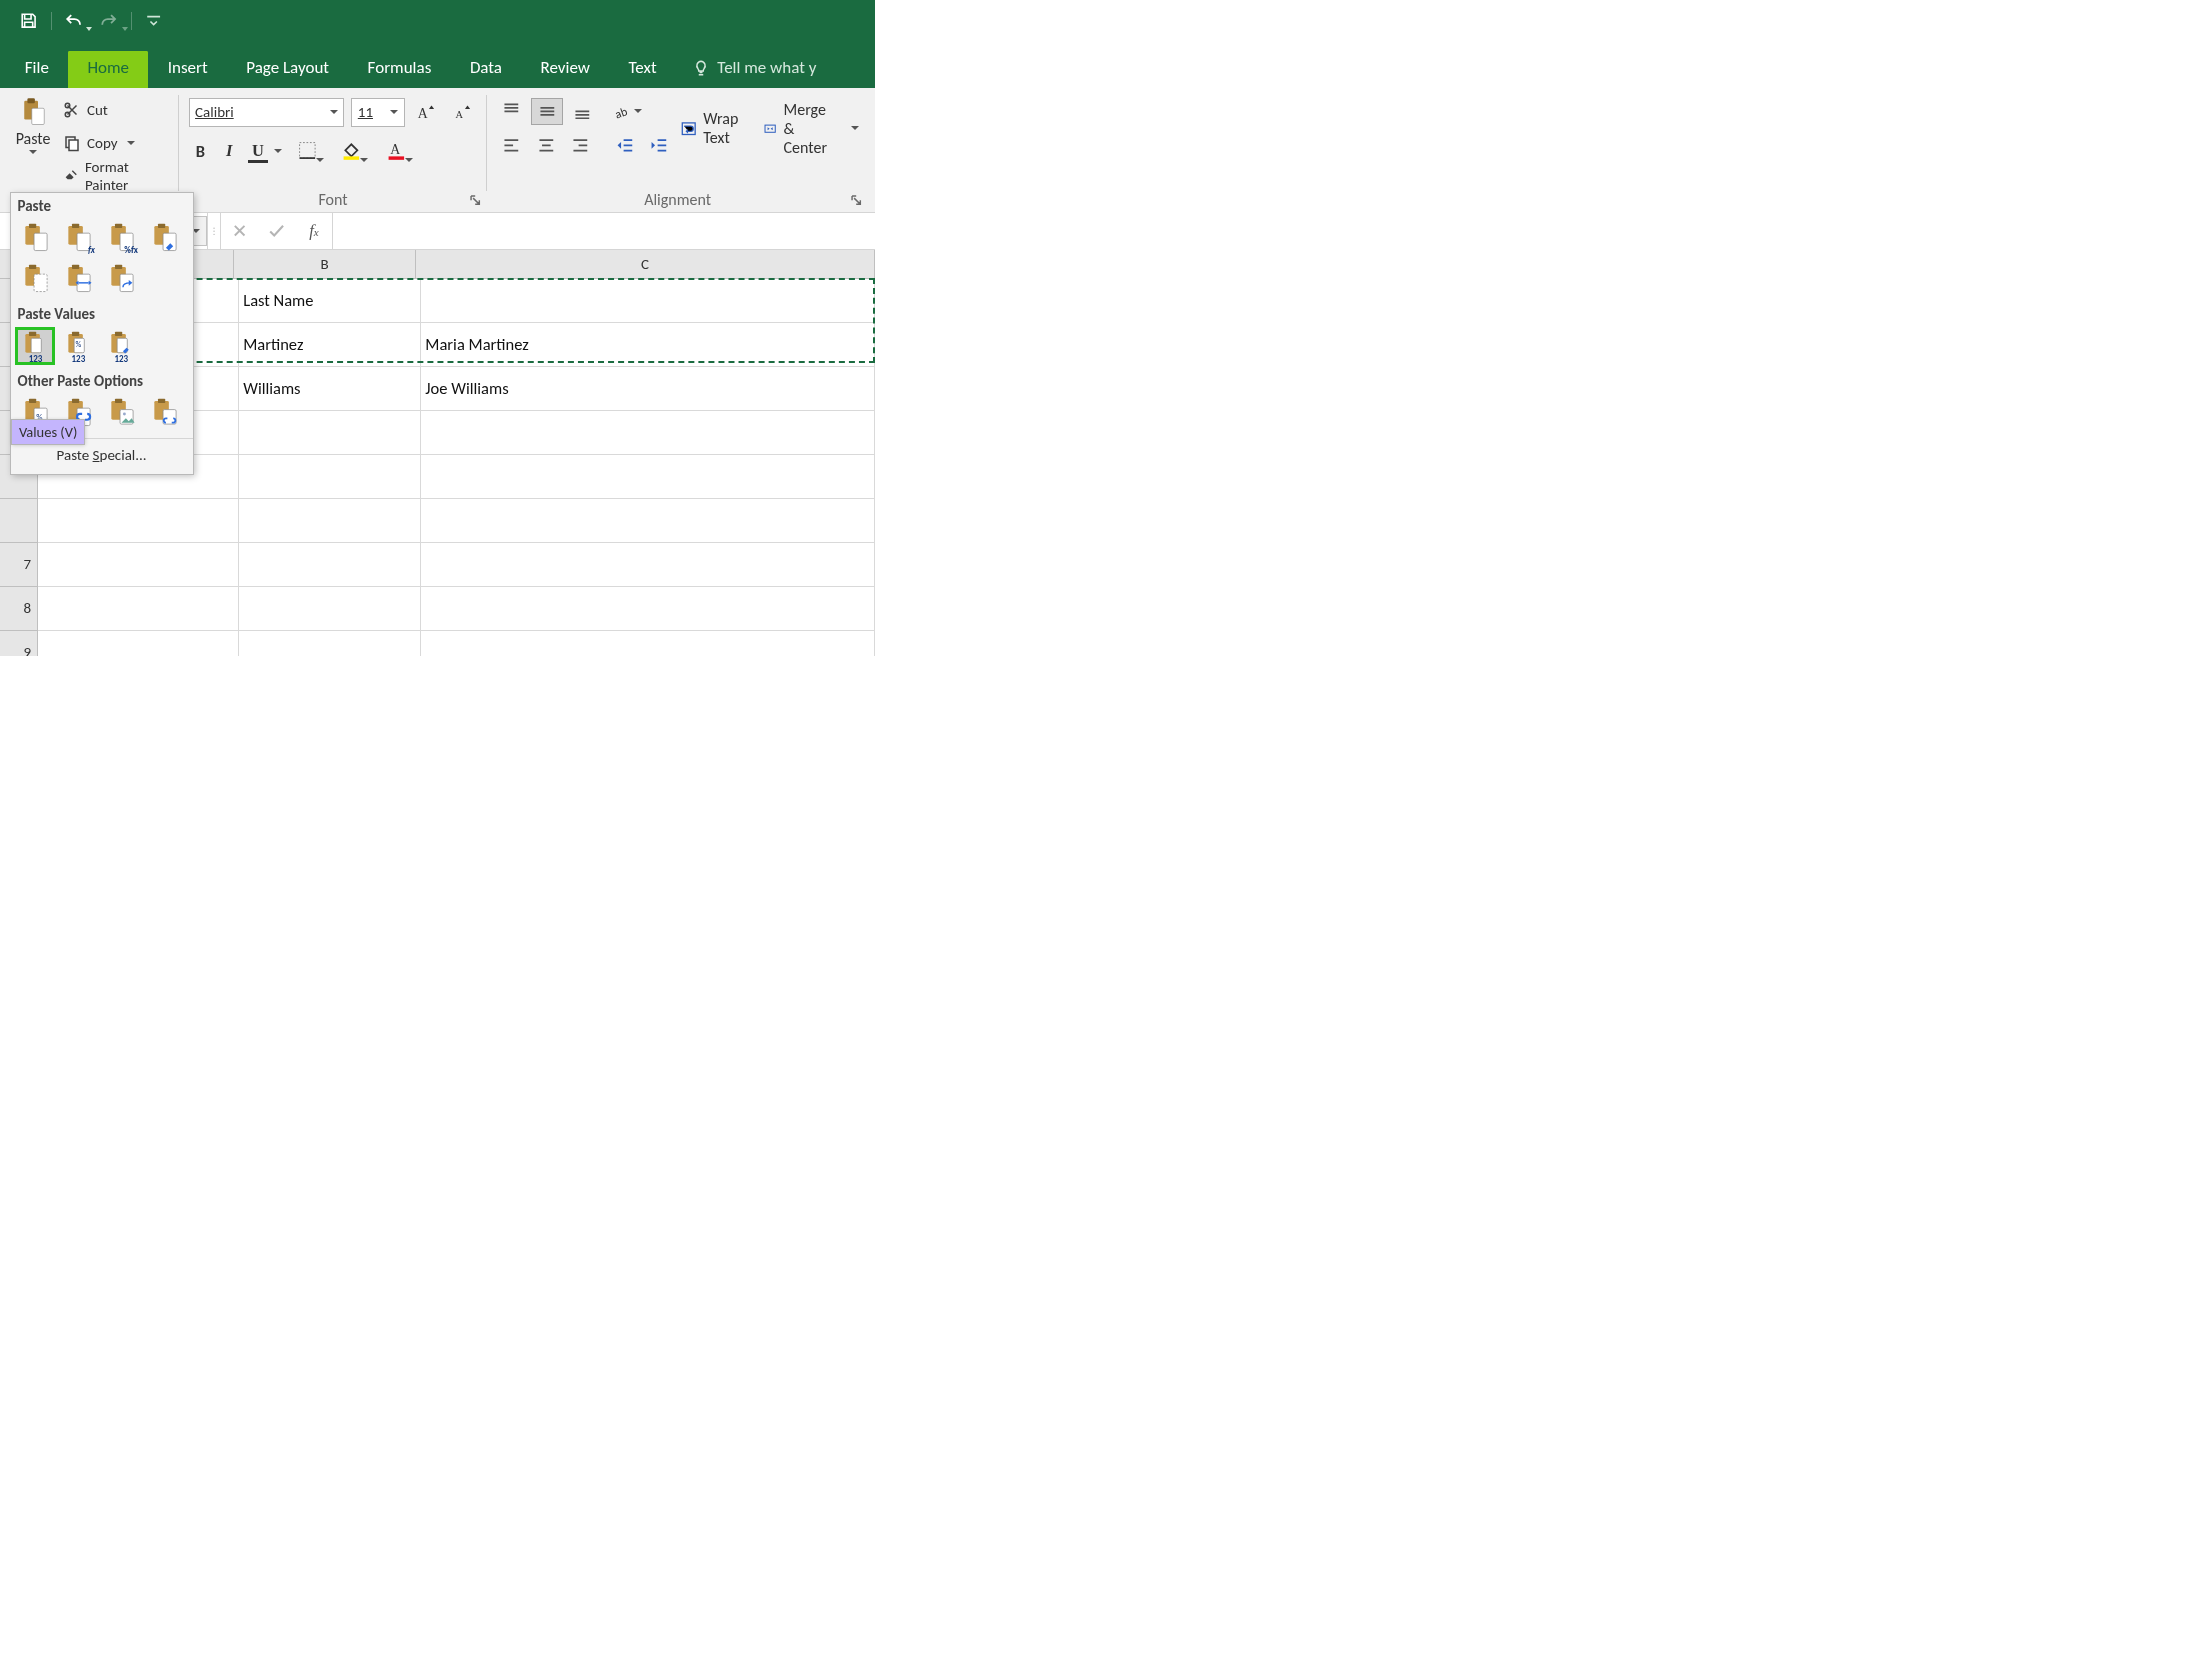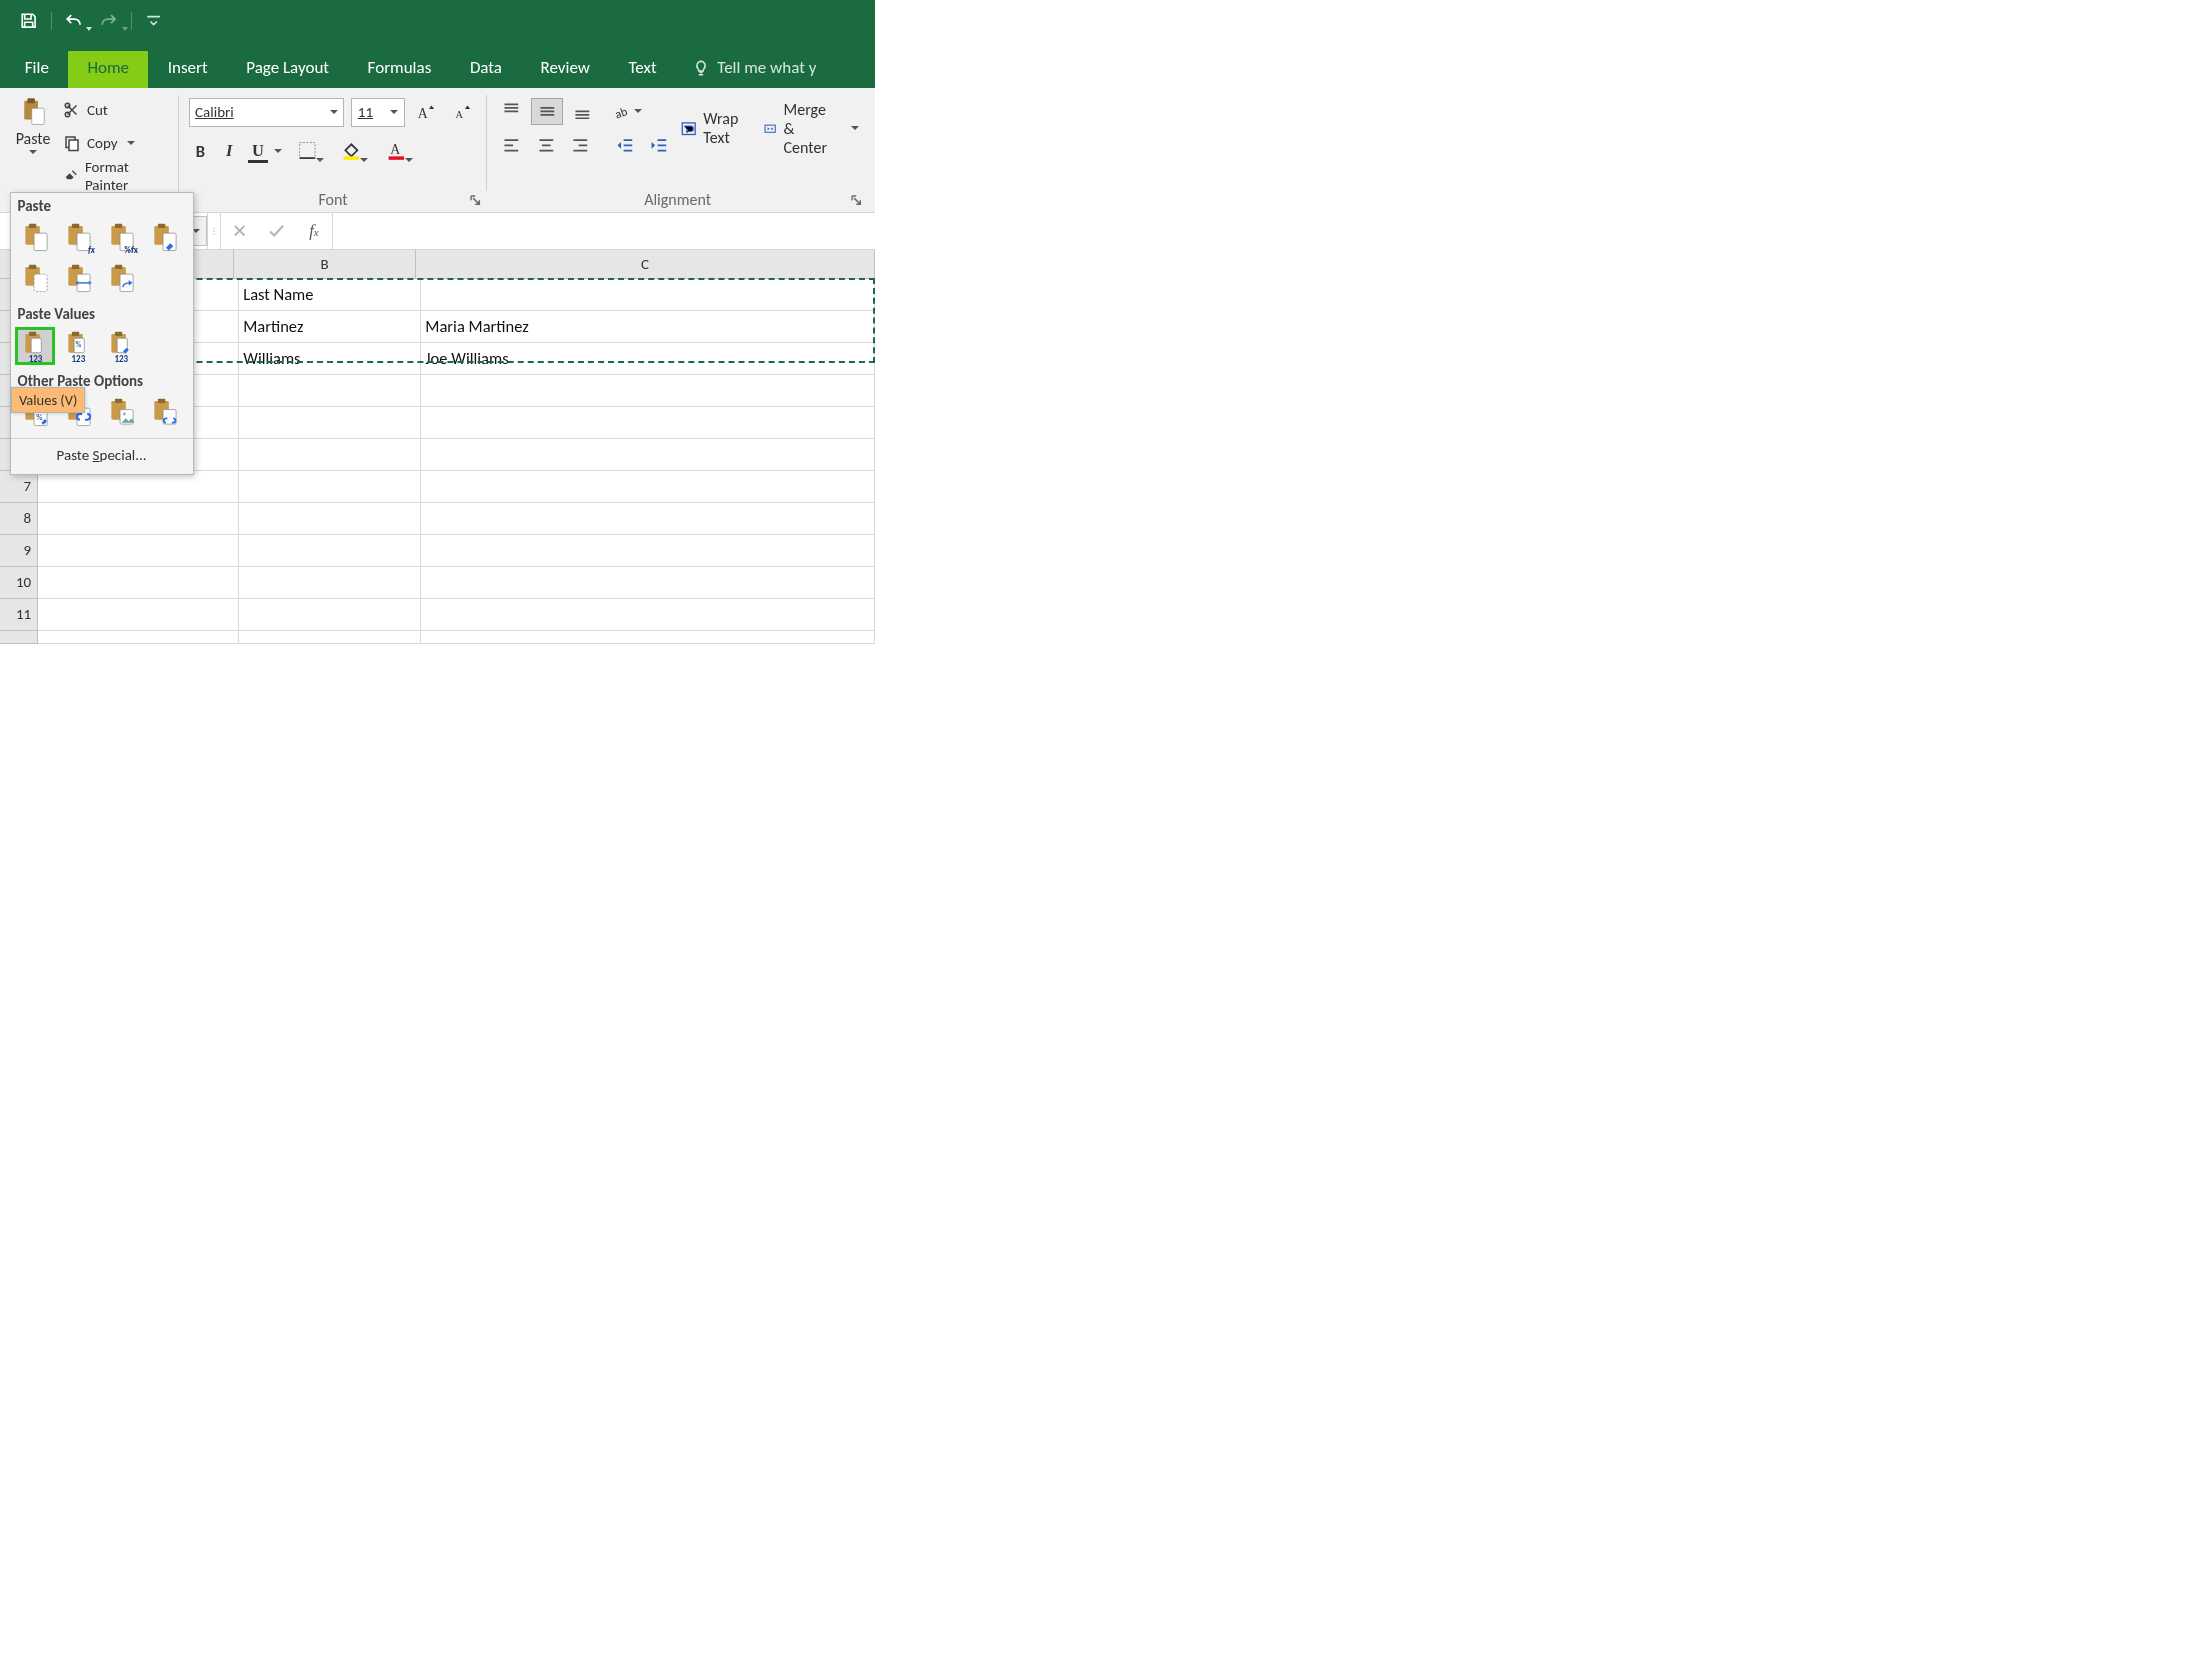--- a/index.html
+++ b/index.html
@@ -220,21 +220,21 @@
     display:flex;
   }
   .corner { width:34px; border-right:0.7px solid #bfbfbf; }
   .ch { border-right:0.7px solid #bfbfbf; display:flex; align-items:center; justify-content:center; font-size:15px; color:#333; }
   .ch.colA { width:214px; }
   .ch.colB { width:193px; }
   .ch.colC { width:489px; }
 
   
   .grid { position:relative; }
-  .grid-row { display:flex; height:32px; }
+  .grid-row { display:flex; height:44px; }
   .rowhead { width:34px; background:#e6e6e6; border-right:0.7px solid #bfbfbf; border-bottom:0.7px solid #bfbfbf; display:flex; align-items:center; justify-content:flex-end; padding-right:5.5px; font-size:15px; color:#333;}
   .cell { border-right:0.7px solid #d9d9d9; border-bottom:0.7px solid #d9d9d9; display:flex; align-items:center; padding-left:4.1px; font-size:16.5px; color:#111; }
   .cell.colA { width:214px; }
   .cell.colB { width:193px; }
   .cell.colC { width:489px; }
 
   
   .marching {
     position:absolute;
     border: 2.1px dashed #1a6b40;
@@ -272,23 +272,23 @@
   }
   .pm-icon .sub { position:absolute; bottom:0px; right:1.4px; font-size:9px; font-weight:700; color:#153a7d;}
   .paste-special {
     padding: 6.9px 11px; font-size:15px; color:#333; text-align:center; border-top:0.7px solid #d5d5d5; margin-top:2.8px;
   }
   .paste-special u { text-decoration: underline; }
 
   
   .tooltip {
     position:absolute;
-    top: 387px;
+    top: 419px;
     left: 11px;
-    background:#fdba74; border:0.7px solid #b5b5b5; color:#333;
+    background:#c4b5fd; border:0.7px solid #b5b5b5; color:#333;
     font-size:14.5px; padding:2.8px 6.9px;
     box-shadow: 1.4px 1.4px 4.1px rgba(0,0,0,.2);
     z-index: 60;
   }
 
   
   .nb-chev { width:25px; height:27.6px; display:flex; align-items:center; justify-content:center; border:0.7px solid #c3c3c3; background:#f1f1f1; margin-left:185px; }
   .nb-chev .chev { border-top-color:#555; }
 
 </style>

